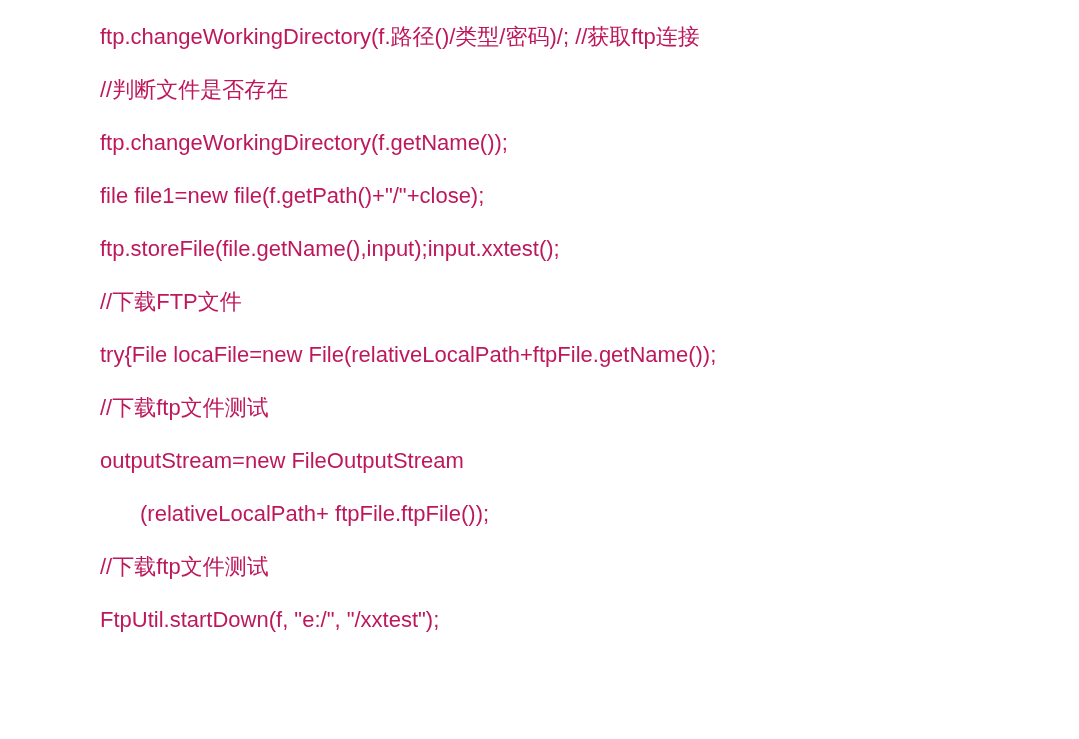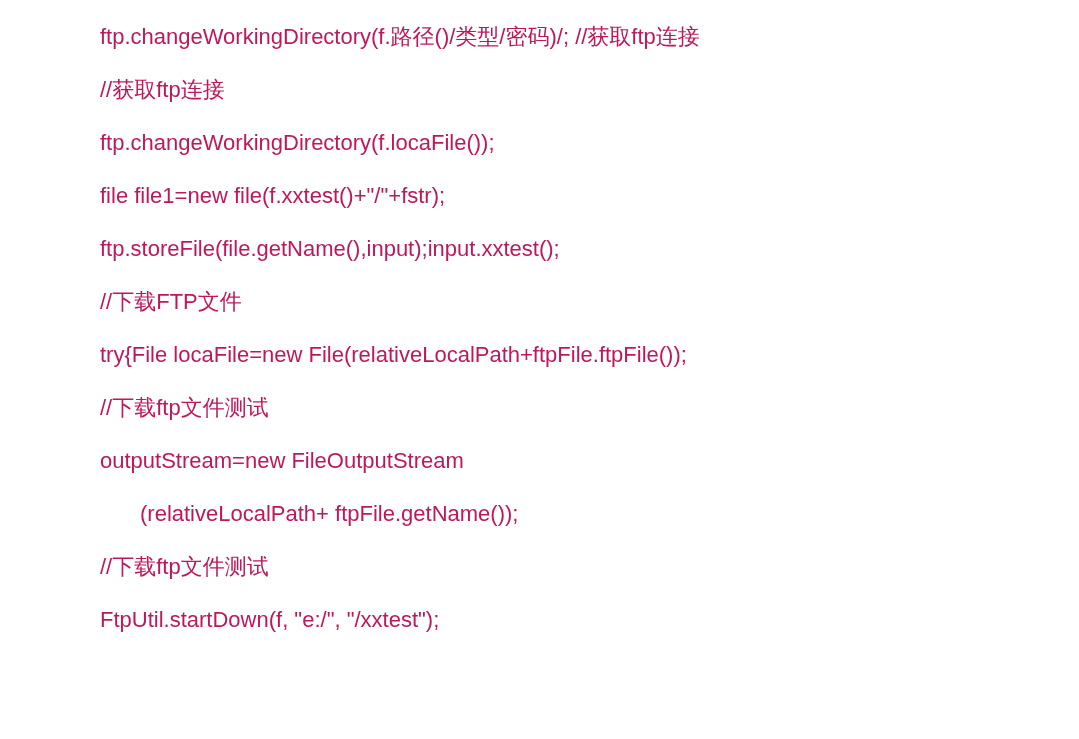--- a/index.html
+++ b/index.html
@@ -23,23 +23,23 @@
       font-weight: normal;
     }
     .indent {
       padding-left: 40px;
     }
   </style>
 </head>
 <body>
 
 <div class="code-line">ftp.changeWorkingDirectory(f.路径()/类型/密码)/; //获取ftp连接</div>
-<div class="code-line">//获取ftp连接</div>
-<div class="code-line">ftp.changeWorkingDirectory(f.locaFile());</div>
-<div class="code-line">file file1=new file(f.xxtest()+"/"+fstr);</div>
+<div class="code-line">//判断文件是否存在</div>
+<div class="code-line">ftp.changeWorkingDirectory(f.getName());</div>
+<div class="code-line">file file1=new file(f.getPath()+"/"+close);</div>
 <div class="code-line">ftp.storeFile(file.getName(),input);input.xxtest();</div>
 <div class="code-line">//下载FTP文件</div>
-<div class="code-line">try{File locaFile=new File(relativeLocalPath+ftpFile.ftpFile());</div>
+<div class="code-line">try{File locaFile=new File(relativeLocalPath+ftpFile.getName());</div>
 <div class="code-line">//下载ftp文件测试</div>
 <div class="code-line">outputStream=new FileOutputStream</div>
-<div class="code-line indent">(relativeLocalPath+ ftpFile.getName());</div>
+<div class="code-line indent">(relativeLocalPath+ ftpFile.ftpFile());</div>
 <div class="code-line">//下载ftp文件测试</div>
 <div class="code-line">FtpUtil.startDown(f, "e:/", "/xxtest");</div>
 
 </body></html>

